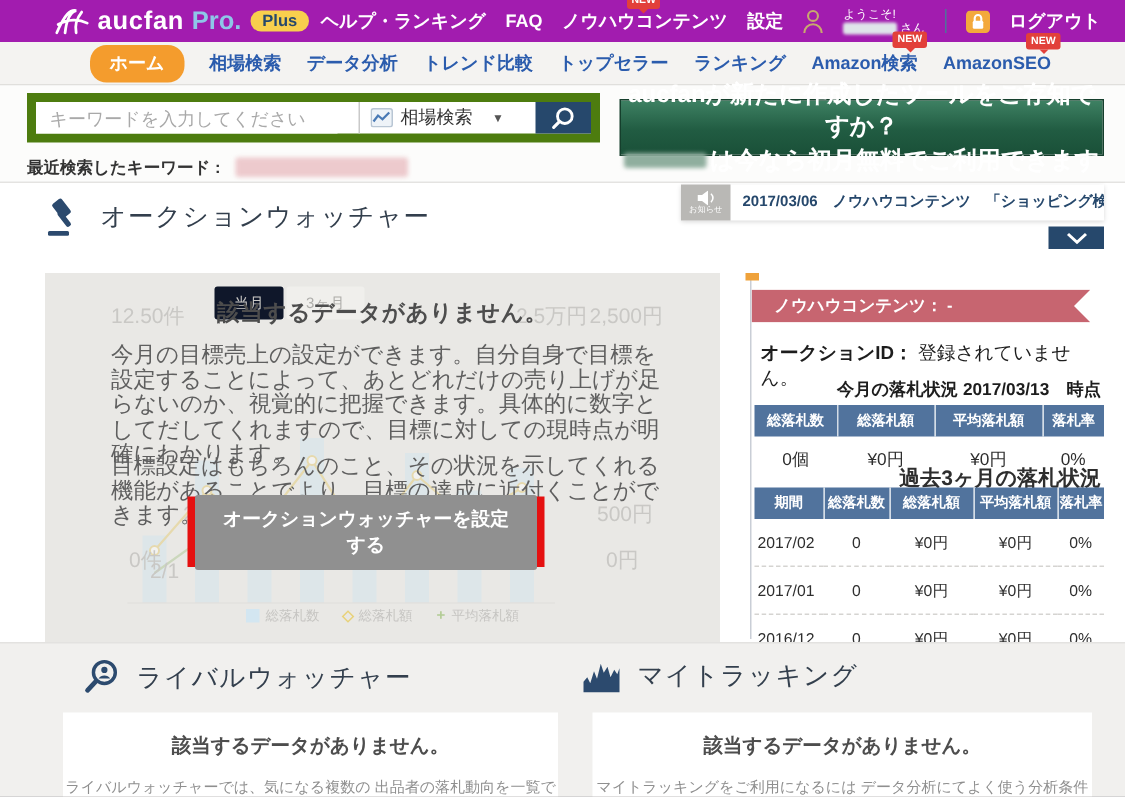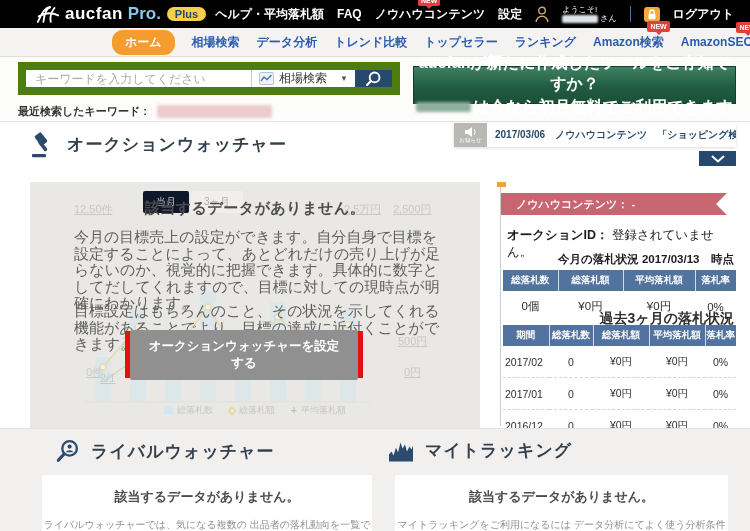--- a/index.html
+++ b/index.html
@@ -2,48 +2,48 @@
 <html><head>
 <meta charset="utf-8">
 <style>
   * { box-sizing: border-box; }
   body { margin:0; background:#888; }
   #app {
     position:relative; width:750px; height:531px; overflow:hidden;
     background:#fff; font-family:"Liberation Sans","DejaVu Sans",sans-serif;
   }
   
-  .hdr { position:absolute; top:0; left:0; right:0; height:28px; background:#000000;
+  .hdr { position:absolute; top:0; left:0; right:0; height:28px; background:#a21caf;
          display:flex; align-items:center; color:#fff; }
   .logo { display:flex; align-items:center; margin-left:36px; cursor:pointer; }
   .logo-brand { font-size:17px; font-weight:bold; color:#fff; margin-left:5px; letter-spacing:0.5px; }
   .logo-pro { font-size:17px; font-weight:bold; color:#8ec6e8; margin-left:5px; }
   .logo-plus { background:#f8cf4d; color:#26486c; font-size:11px; font-weight:bold;
                padding:1px 8px; border-radius:9px; margin-left:6px; }
   .hdr-menu { display:flex; align-items:center; margin-left:auto; margin-right:16px; gap:13px; }
   .hm { font-size:12px; font-weight:bold; color:#fff; cursor:pointer; text-decoration:none; position:relative; }
   .welcome { display:flex; flex-direction:column; font-size:8px; line-height:9px; color:#fff; }
   .wrow { display:flex; align-items:center; gap:2px; }
   .hdr-sep { width:1px; height:16px; background:#50729a; }
   .new-badge { position:absolute; background:#e2403a; color:#fff; font-size:7px; font-weight:bold;
                line-height:1; padding:2px 3px; border-radius:2px; }
   .new-badge::after { content:""; position:absolute; left:50%; bottom:-3px; margin-left:-3px;
                border:3px solid transparent; border-top-color:#e2403a; border-bottom:none; }
   .hm .new-badge { top:-11px; left:50%; margin-left:-12px; }
   
   .mainnav { position:absolute; top:28px; left:0; right:0; height:29px; background:#f4f3f1;
              border-bottom:1px solid #e0dfdc; display:flex; align-items:center;
-             padding-left:112px; gap:17px; font-size:12px; font-weight:bold; color:#2b5cad; }
+             padding-left:60px; gap:17px; font-size:12px; font-weight:bold; color:#2b5cad; }
   .nitem { cursor:pointer; position:relative; white-space:nowrap; text-decoration:none; color:#2b5cad; }
   .nitem.active { background:#f49c2d; color:#fff; border-radius:11px; padding:4px 13px; }
   .nitem .new-badge { top:-13px; right:-6px; left:auto; margin-left:0; }
   
   .search-area { position:absolute; top:57px; left:0; right:0; height:64px; background:#fcfcfb; }
   .search-box { position:absolute; top:5px; left:18px; width:382px; height:33px;
-                border:8px solid #4d7c0f; background:#fff; display:flex; }
+                border:6px solid #4d7c0f; background:#fff; display:flex;gap:14px; }
   .search-input { flex:1; border:0; outline:0; padding:0 9px; font-size:12px; color:#333;
                   font-family:inherit; min-width:0; }
   .search-input::placeholder { color:#a9a9a9; }
   .mode-select { width:104px; border-left:1px solid #c9c9c9; display:flex; align-items:center;
                  padding:0 7px; gap:5px; font-size:12px; color:#333; cursor:pointer; }
   .caret { margin-left:auto; font-size:8px; color:#555; }
   .search-btn { width:37px; background:#26486c; border:0; display:flex; align-items:center;
                 justify-content:center; cursor:pointer; }
   .promo { position:absolute; top:9px; left:413px; width:323px; height:38px;
            background:linear-gradient(180deg,#3e8163 0%,#215c42 55%,#1a5038 100%);
@@ -53,38 +53,38 @@
   .promo-l2 { display:flex; align-items:center; gap:2px; }
   .redact { border-radius:2px; filter:blur(1.5px); }
   .redact-name { width:36px; height:8px; background:#dfe4ea; filter:blur(1px); }
   .redact-promo { width:55px; height:10px; background:#8fae9e; }
   .redact-recent { width:115px; height:13px; background:#edcacd; cursor:pointer; }
   .recent { position:absolute; top:47px; left:18px; display:flex; align-items:center; gap:10px;
             font-size:11px; font-weight:bold; color:#333; }
   .divider1 { position:absolute; top:121px; left:0; right:0; height:1px; background:#e4e3e1; }
   
   .aw-head { position:absolute; top:131px; left:30px; display:flex; align-items:center; gap:11px; }
-  .sec-title { font-size:17px; font-weight:bold; color:#333f4d; letter-spacing:1px;text-align:center; }
+  .sec-title { font-size:17px; font-weight:normal; color:#333f4d; letter-spacing:1px;text-align:center; }
   .notice { position:absolute; top:123px; left:454px; width:282px; height:24px; display:flex;
             background:#fff; box-shadow:0 1px 3px rgba(0,0,0,0.15); }
   .notice-icon { width:33px; background:#b9b8b5; color:#fff; display:flex; flex-direction:column;
                  align-items:center; justify-content:center; gap:1px; font-size:5.5px; line-height:1; }
   .notice-text { flex:1; font-size:10px; font-weight:bold; color:#26486c; line-height:24px;
                  padding:0 8px; white-space:nowrap; overflow:hidden; cursor:pointer; }
   .notice-chevron { position:absolute; top:151px; left:699px; width:37px; height:15px;
                     background:#26486c; display:flex; align-items:center; justify-content:center; cursor:pointer; }
   
   .chart-panel { position:absolute; top:182px; left:30px; width:450px; height:246px;
                  background:#e9e8e5; overflow:hidden; }
   .faded-chart { position:absolute; left:10px; top:25px; opacity:.45; }
   .tabs { position:absolute; top:9px; left:113px; display:flex; gap:2px; }
   .tab { font-size:10px; padding:4px 13px; border-radius:2px; cursor:pointer; }
   .tab-1 { background:#0f172a; color:#c9c8c5; }
   .tab-2 { background:#f0efec; color:#aeadaa; }
-  .fl { position:absolute; font-size:11px; color:#c9c8c5;text-decoration:underline; }
+  .fl { position:absolute; font-size:14px; color:#c9c8c5; }
   .nodata { position:absolute; top:17px; left:0; width:100%; text-align:center; font-size:15px;
             font-weight:bold; color:#4d4d4d; letter-spacing:.5px; }
   .para { position:absolute; left:44px; width:374px; font-size:15px; line-height:16.5px; color:#5f5f5f; }
   .para1 { top:47px; } .para2 { top:121px; }
   .setup-outline { position:absolute; top:149px; left:95px; width:238px; height:47px;
                    border:5px solid #e51010; display:flex; align-items:center; justify-content:center; }
   .setup-btn { background:#909090; color:#fff; font-size:12.5px; font-weight:bold; padding:8px 13px;
                border:0; border-radius:2px; cursor:pointer; font-family:inherit; }
   .legend { position:absolute; bottom:11px; left:0; width:100%; display:flex; justify-content:center;
             gap:16px; align-items:center; font-size:9px; color:#c6c5c2; }
@@ -130,21 +130,21 @@
   <header class="hdr">
     <div class="logo">
       <svg width="24" height="19" viewBox="0 0 26 20">
         <path d="M2 18 C8 4 12 1 16 2 C12 3 9 9 8 18 M3 12 C10 8 18 8 24 11 M20 3 C16 8 15 13 16 18" stroke="#fff" stroke-width="2" fill="none" stroke-linecap="round"></path>
       </svg>
       <span class="logo-brand">aucfan</span>
       <span class="logo-pro">Pro.</span>
       <span class="logo-plus">Plus</span>
     </div>
     <nav class="hdr-menu">
-      <a class="hm">ヘルプ・平均落札額</a>
+      <a class="hm">ヘルプ・ランキング</a>
       <a class="hm">FAQ</a>
       <a class="hm">
         <span class="new-badge">NEW</span>
         <span>ノウハウコンテンツ</span>
       </a>
       <a class="hm">設定</a>
       <span style="display:flex;">
         <svg width="14" height="17" viewBox="0 0 14 17">
           <circle cx="7" cy="4.6" r="3.3" fill="none" stroke="#c8a96e" stroke-width="1.4"></circle>
           <path d="M1.2 16 a5.8 5.8 0 0 1 11.6 0" fill="none" stroke="#c8a96e" stroke-width="1.4"></path>

